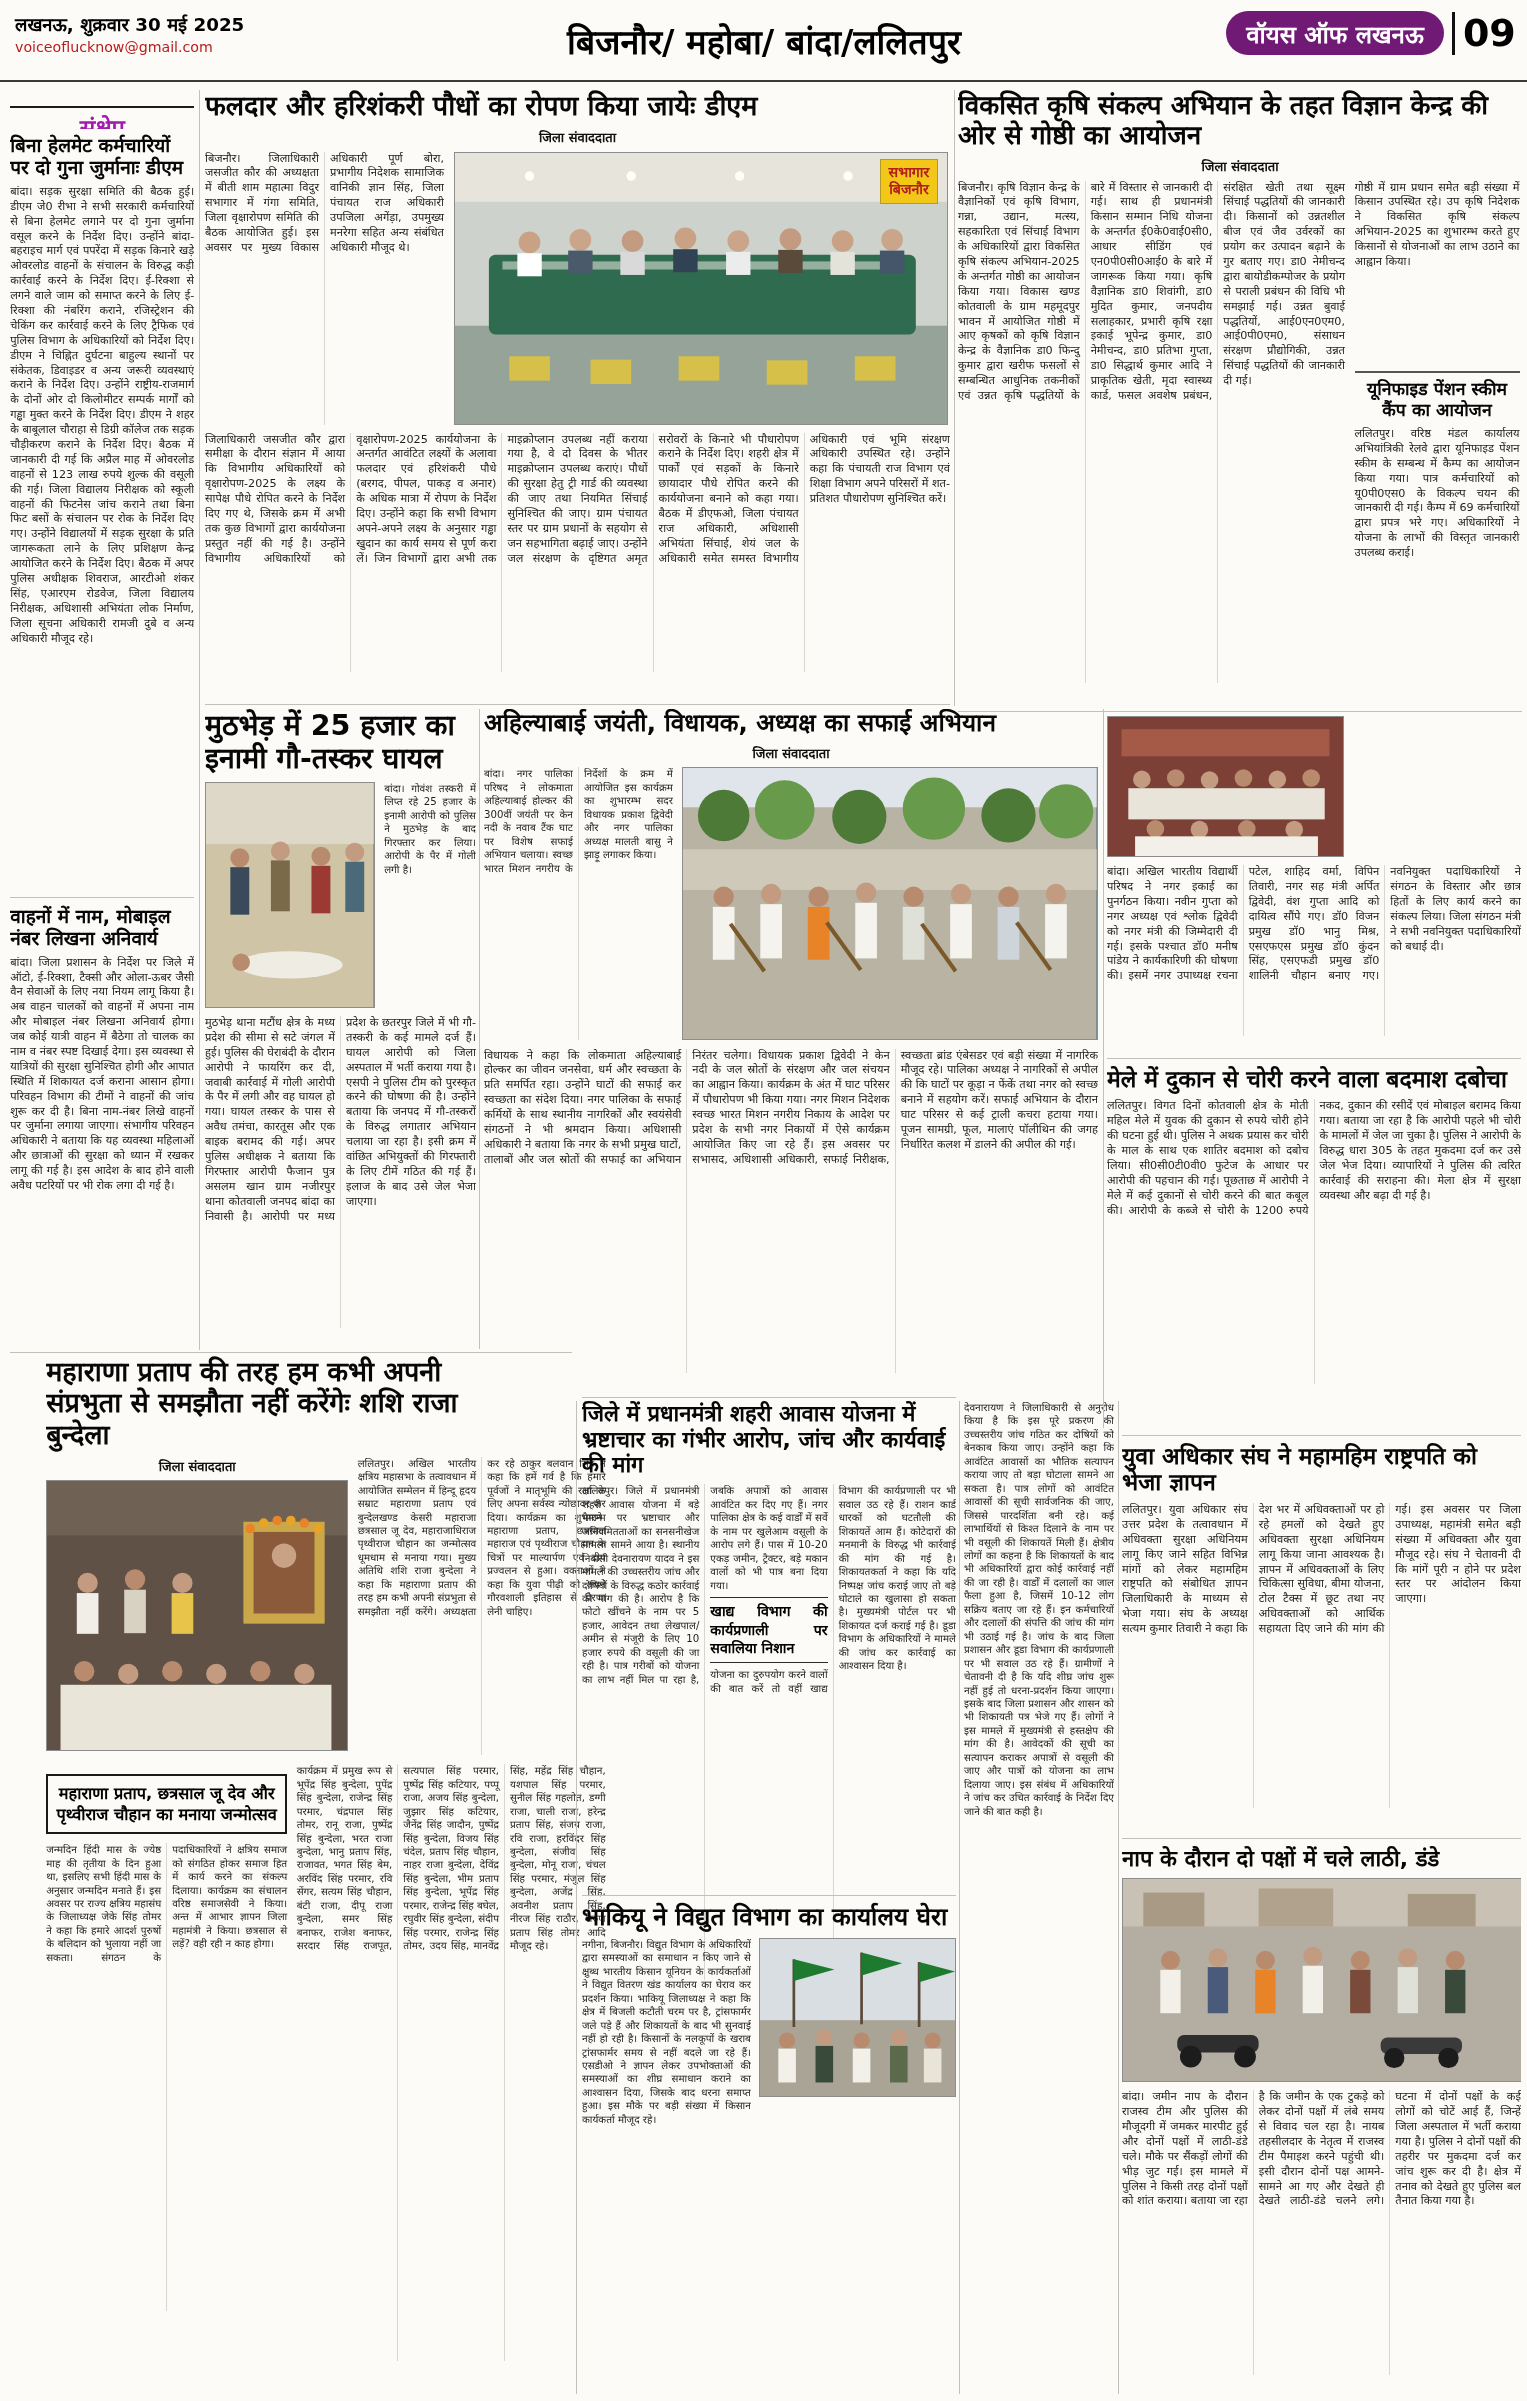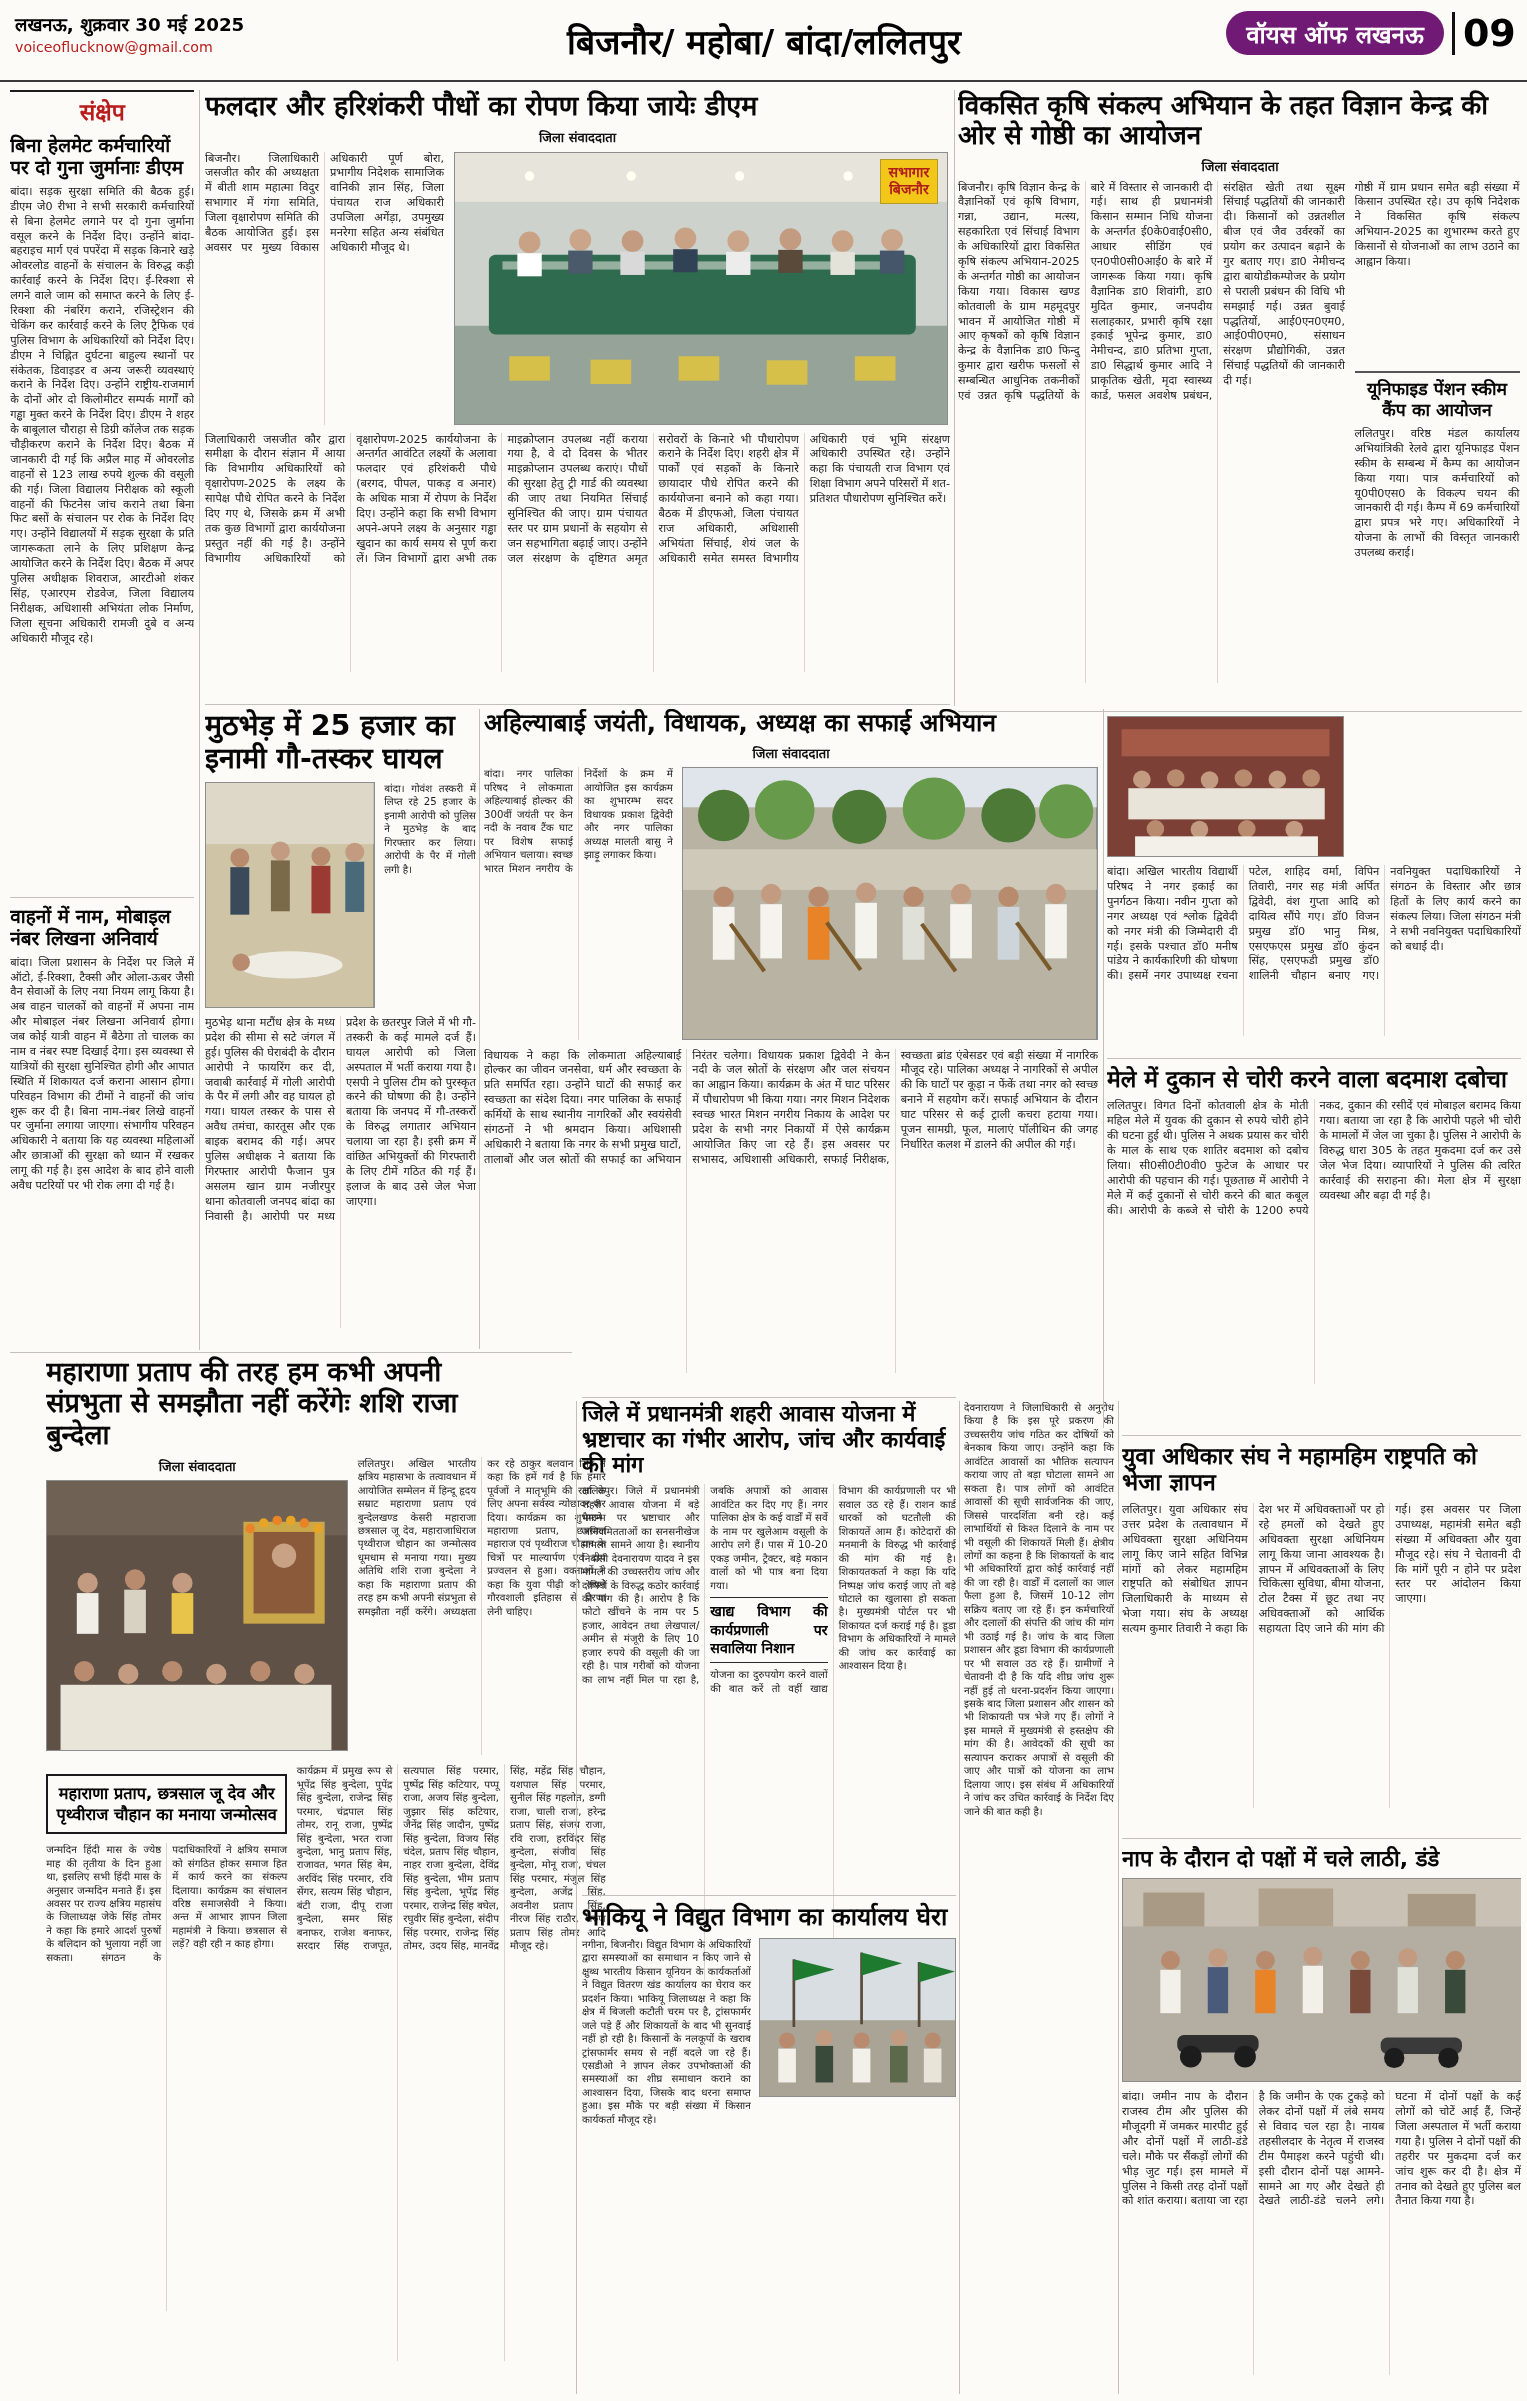--- a/index.html
+++ b/index.html
@@ -18,21 +18,21 @@
   .row{display:flex;gap:9.5px;}
   .divider{position:absolute;background:#c3c0ba;}
   .sign{position:absolute;top:6.8px;right:8.1px;background:#f2c718;color:#b21d1d;
         font-weight:700;padding:3.4px 8.1px;text-align:center;font-size:14.2px;line-height:1.25;
         border:0.7px solid #b39b2a;}
   .subbox{border:2px solid #1a1a1a;padding:6.8px 5.4px;font-weight:700;font-size:16.3px;
           line-height:1.3;text-align:center;margin:9.5px 0;color:#000;}
   .inline-subhead{font-weight:700;font-size:14.2px;line-height:1.3;margin:5.4px 0;
           border-top:1.4px solid #2a2a2a;border-bottom:1.4px solid #2a2a2a;padding:4.1px 0;color:#000;}
   .brieflabel{font-weight:700;font-size:23px;text-align:center;
-          border-top:2px solid #1c1c1c;border-bottom:2px solid #1c1c1c;padding:2.7px 0;color:#b91c1c;}
+          border-top:2px solid #1c1c1c;border-bottom:2px solid #1c1c1c;padding:2.7px 0;color:#a21caf;margin-top:16px;}
   
   #header{position:absolute;left:0;top:0;width:1528px;height:80px;border-bottom:2px solid #3a3a3a;}
   #dateline{position:absolute;left:15px;top:11px;font-size:18.3px;font-weight:700;color:#000;}
   #email{position:absolute;left:15px;top:39px;font-size:14.2px;color:#b91c1c;}
   #regions{position:absolute;left:0;right:0;top:17.6px;text-align:center;font-size:34px;font-weight:700;color:#000;}
   #brandwrap{position:absolute;right:12.2px;top:11px;display:flex;align-items:center;gap:8.1px;}
   #brandpill{background:#701a75;color:#fff;font-weight:700;font-size:24px;padding:5.4px 20.3px;border-radius:27px;}
   #pagebar{width:2.7px;height:43px;background:#111;}
   #pageno{font-size:38px;font-weight:700;color:#000;}
   .pension-block{border-top:2px solid #555;padding-top:6.8px;margin-top:8.1px;}

